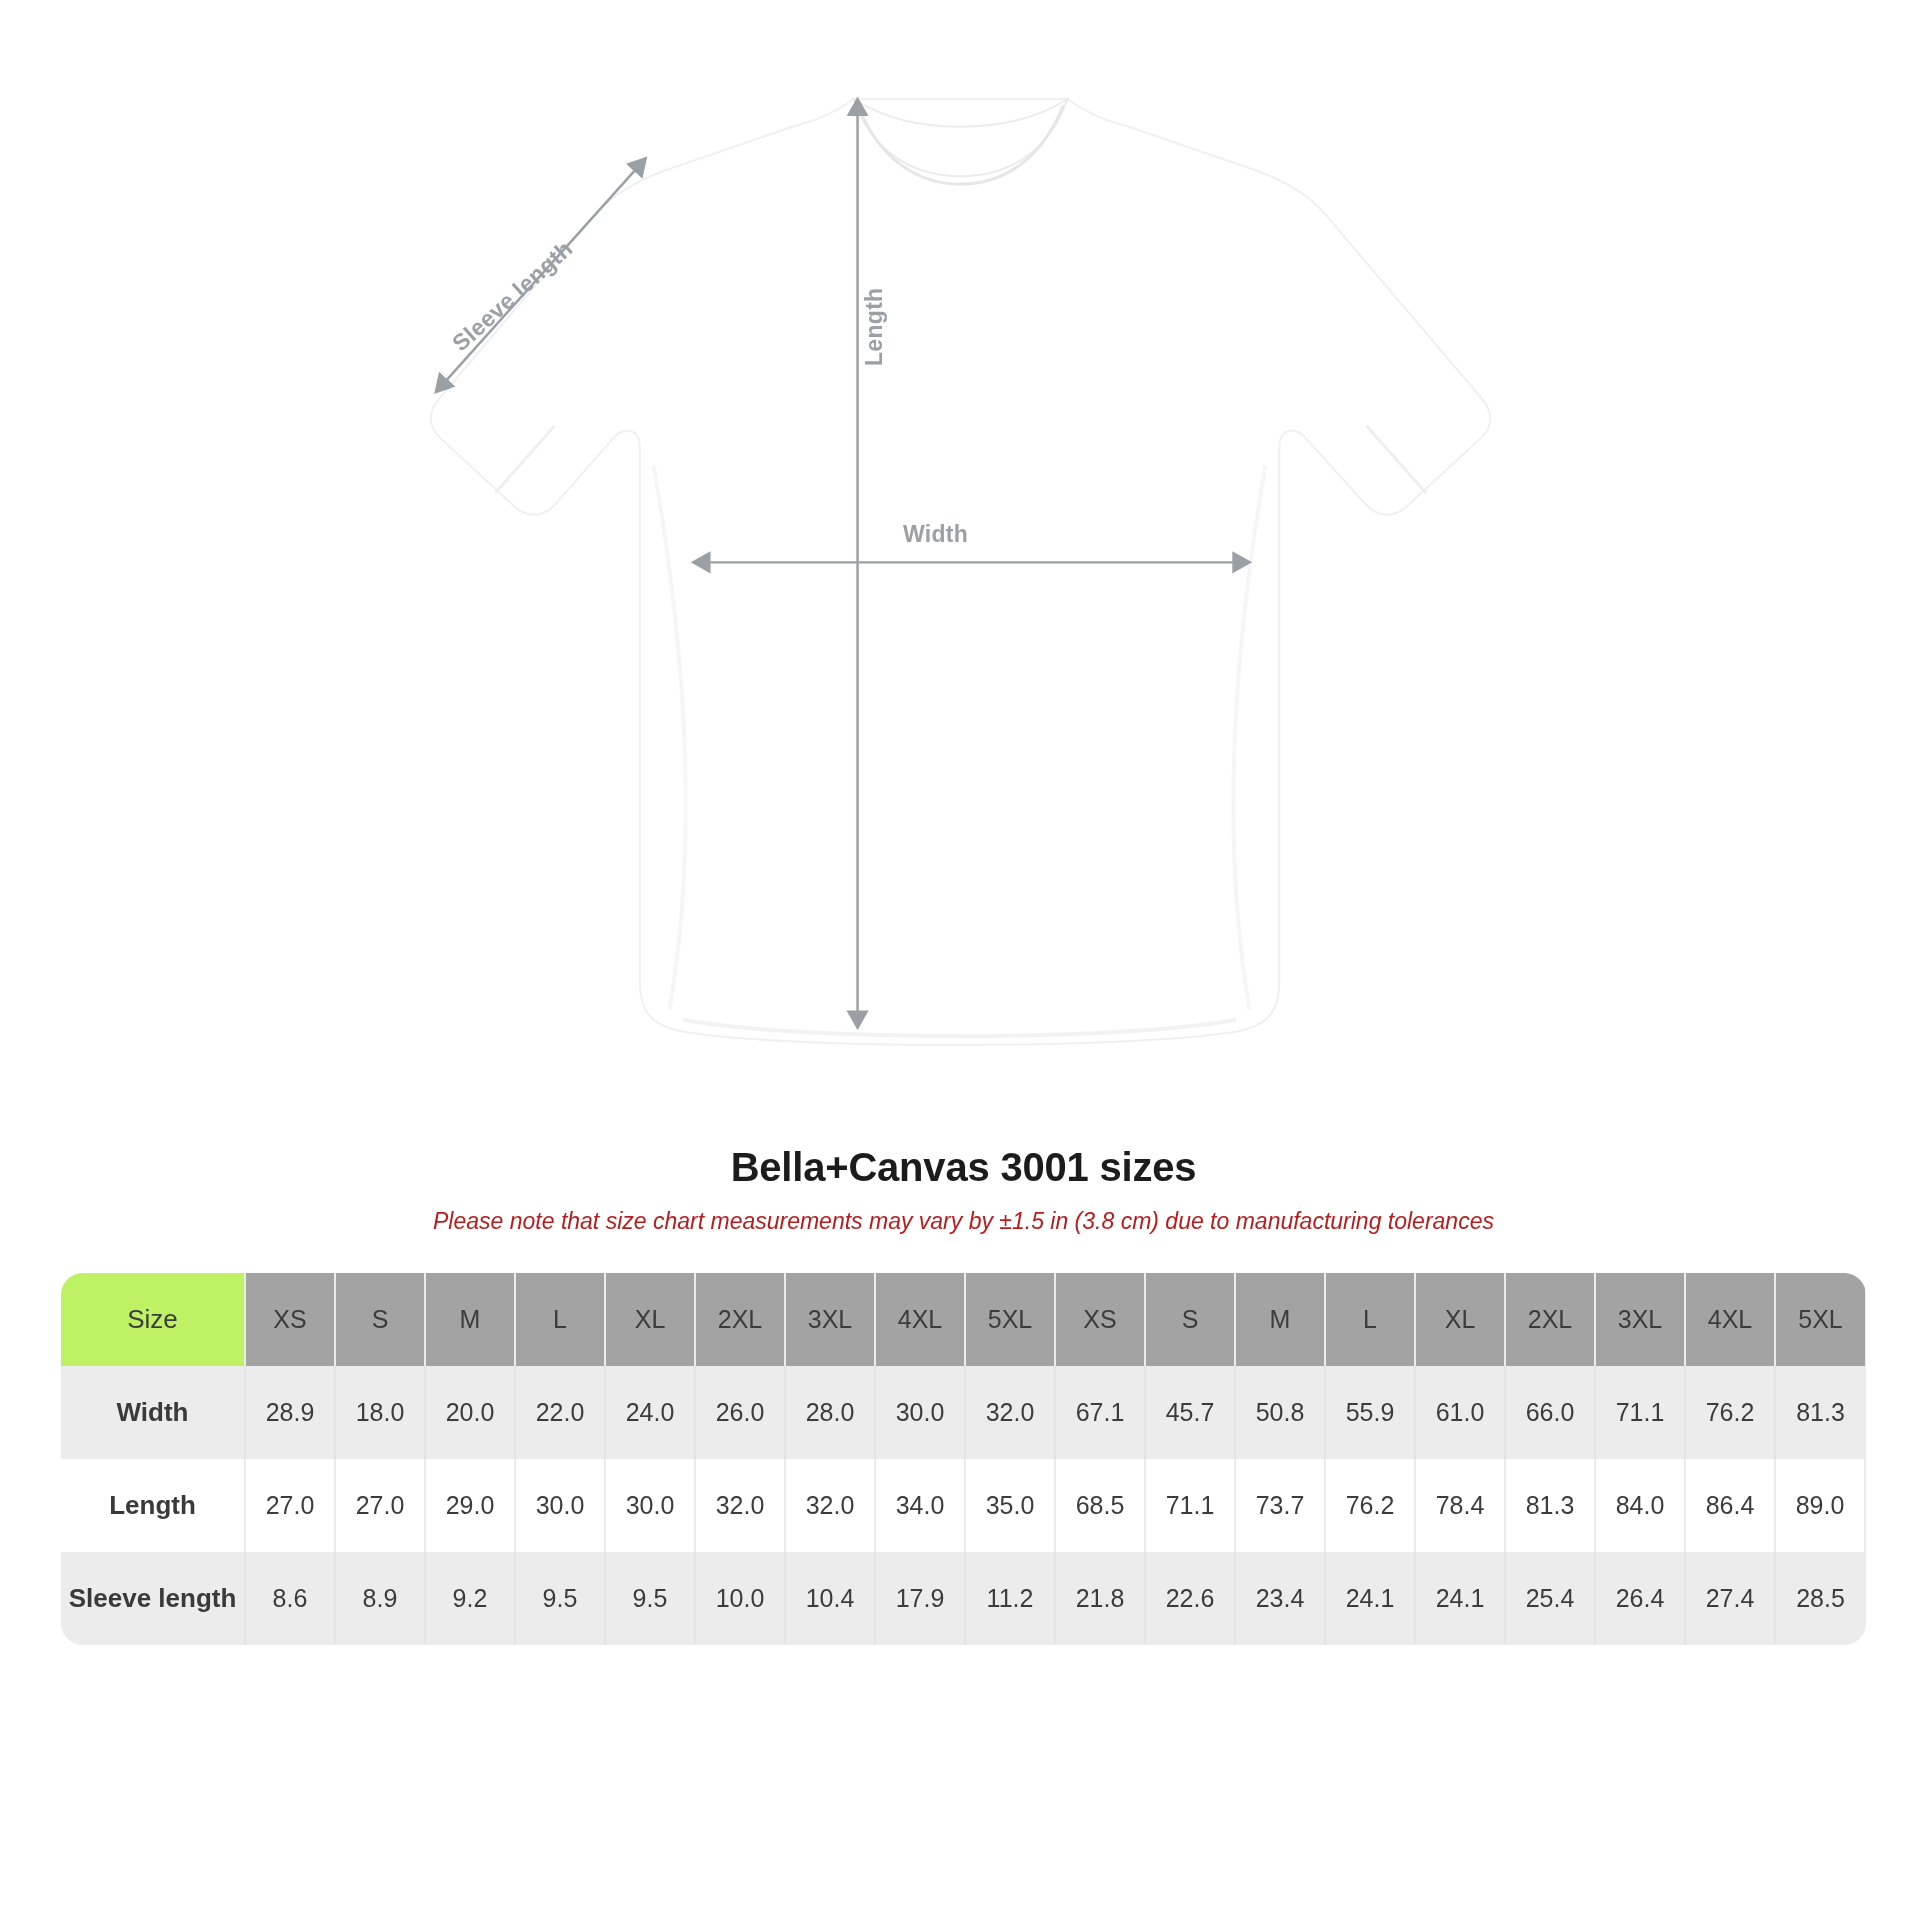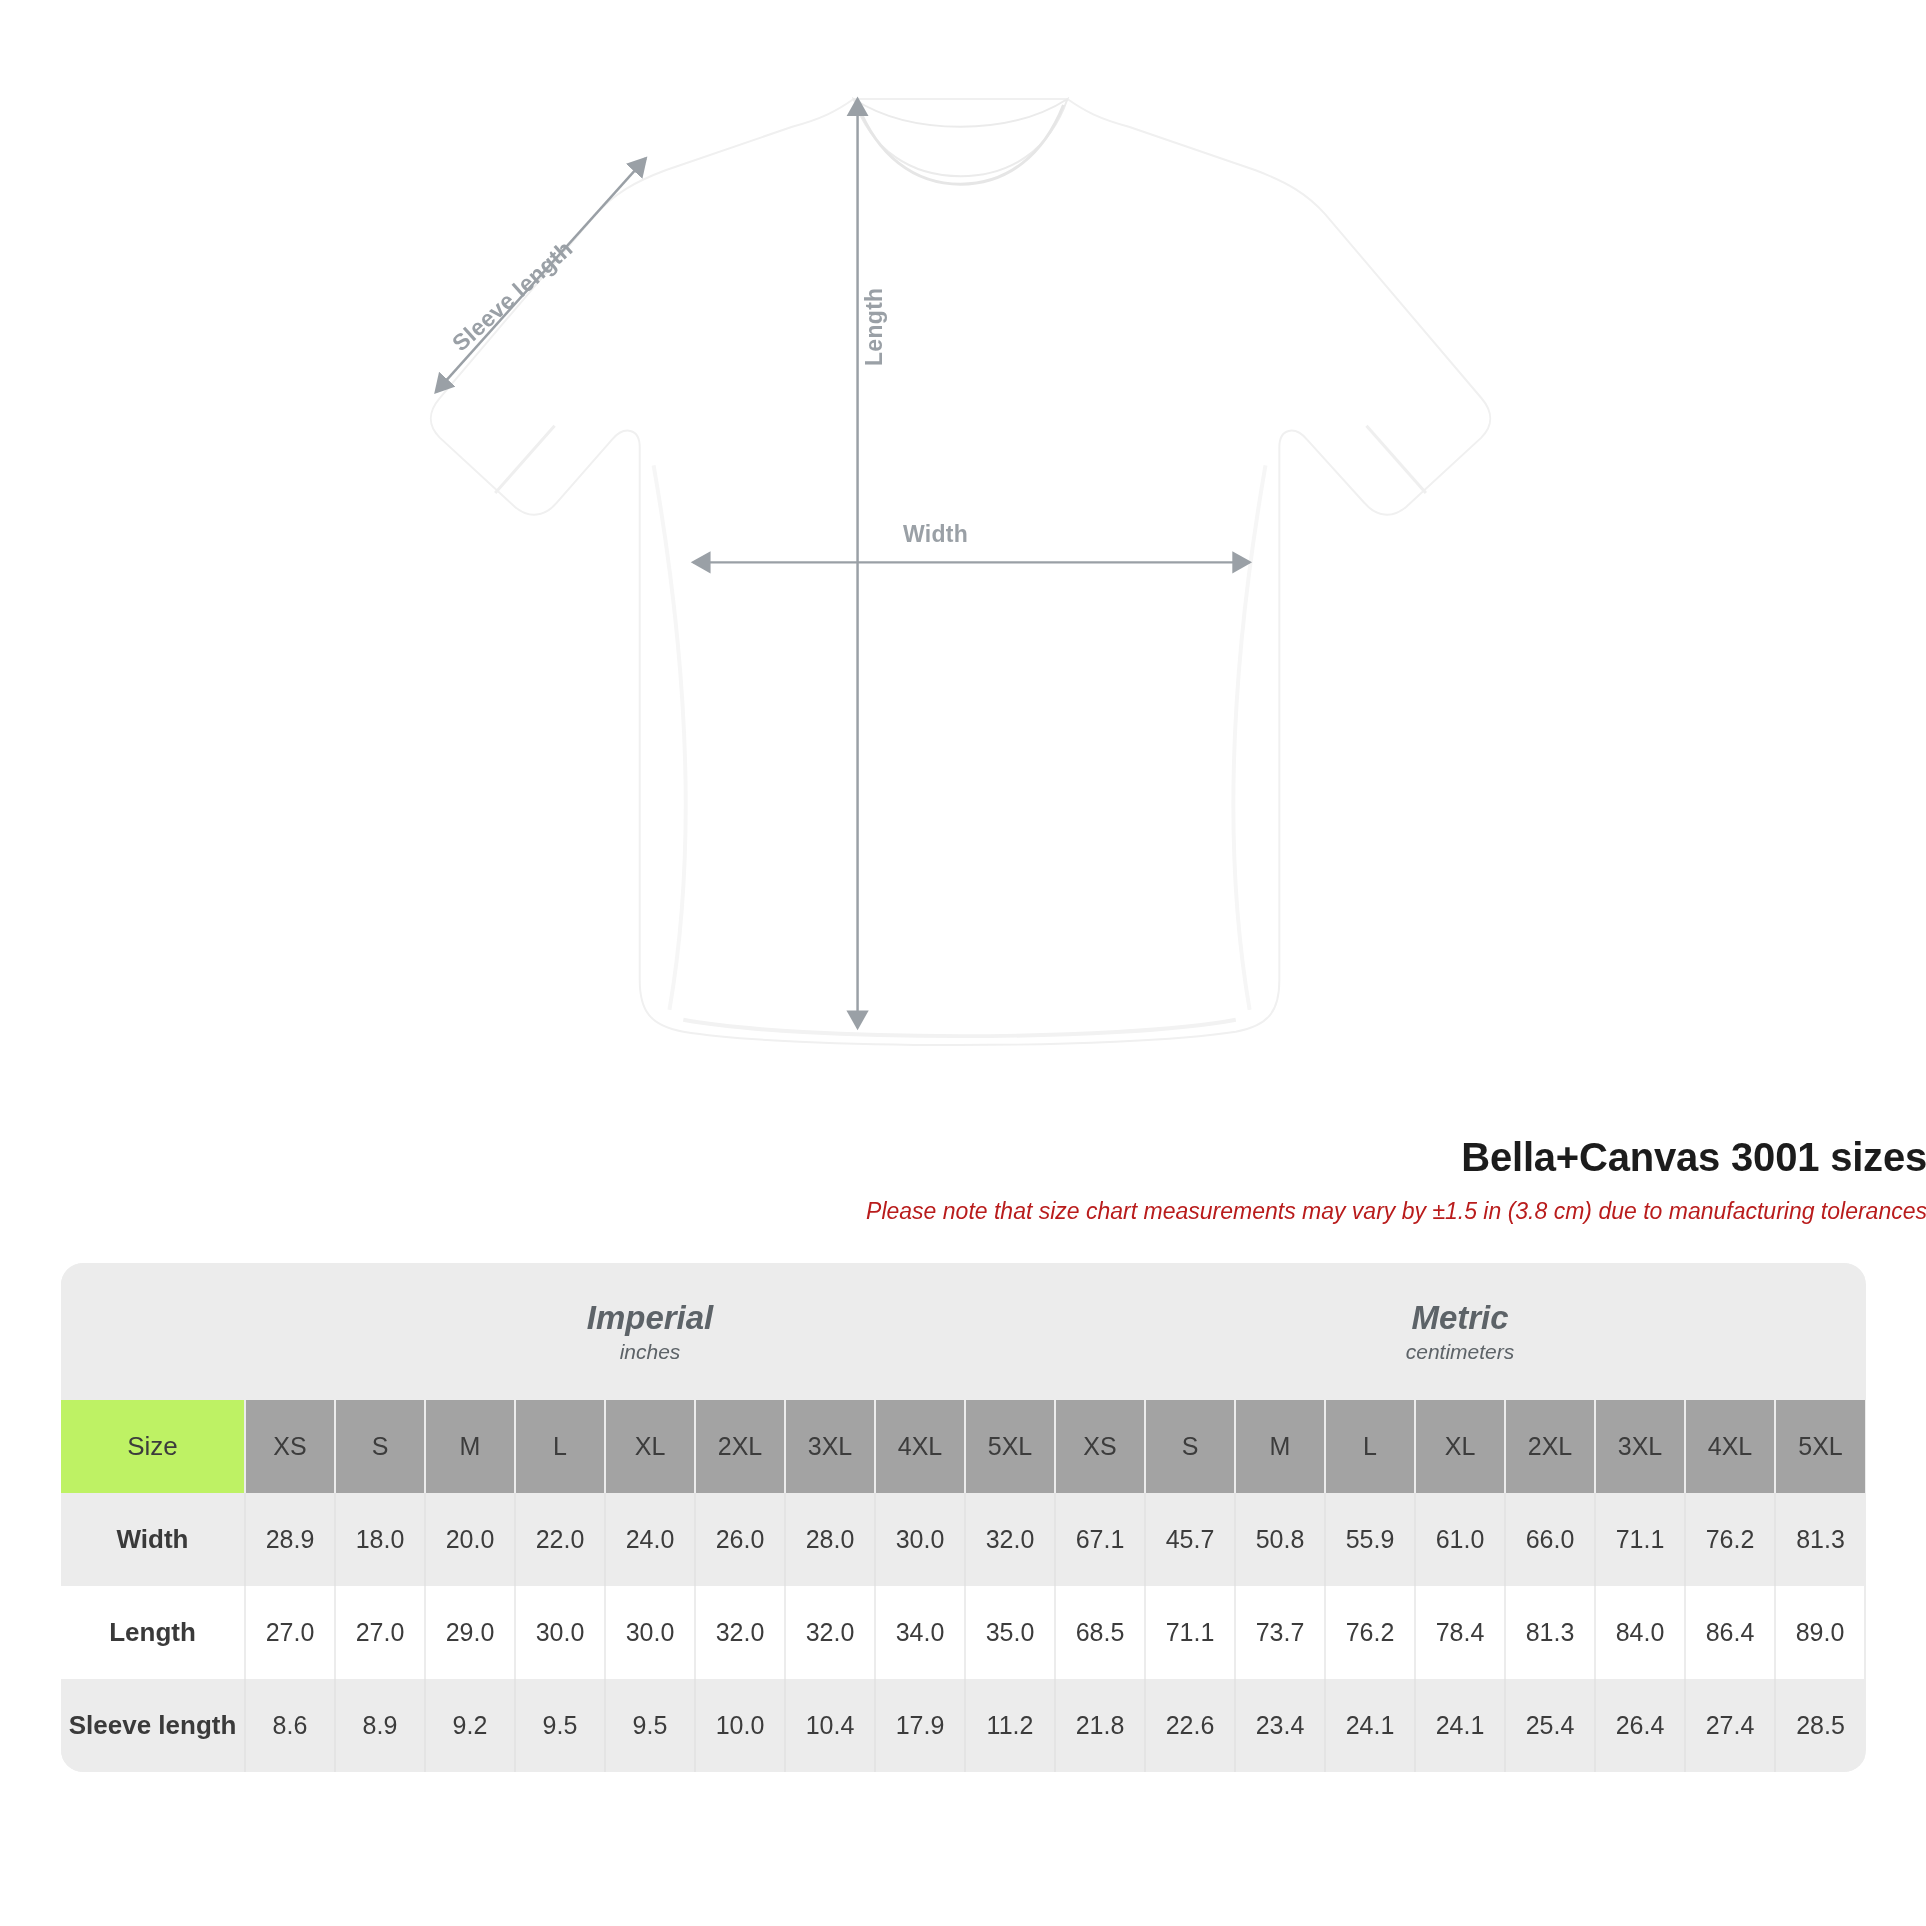--- a/index.html
+++ b/index.html
@@ -51,22 +51,22 @@
   .dim-label.sleeve-lbl {
     left: 447px;
     top: 337px;
     transform: rotate(-42deg);
     transform-origin: left top;
     white-space: nowrap;
   }
 
   
   .title-block {
-    text-align: right;
-    margin-top: 36px;
+    text-align: center;
+    margin-top: 46px;
   }
   .chart-title {
     font-size: 40px;
     font-weight: bold;
     color: #1c1c1c;
     letter-spacing: -0.2px;
   }
   .chart-note {
     margin-top: 18px;
     font-size: 23px;
@@ -215,31 +215,20 @@
     <div class="chart-title">Bella+Canvas 3001 sizes</div>
     <div class="chart-note">Please note that size chart measurements may vary by ±1.5 in (3.8 cm) due to manufacturing tolerances</div>
   </div>
 
   <div class="table-wrap">
     <table class="size-table">
       <colgroup>
         <col class="label-col">
       </colgroup>
       <tbody>
-        <tr class="unit-head">
-          <td></td>
-          <td colspan="9">
-            <div class="unit-name">Imperial</div>
-            <div class="unit-sub">inches</div>
-          </td>
-          <td colspan="9">
-            <div class="unit-name">Metric</div>
-            <div class="unit-sub">centimeters</div>
-          </td>
-        </tr>
 
         <tr class="head-row">
           <td class="rowlabel">Size</td>
           <td>XS</td>
           <td>S</td>
           <td>M</td>
           <td>L</td>
           <td>XL</td>
           <td>2XL</td>
           <td>3XL</td>

